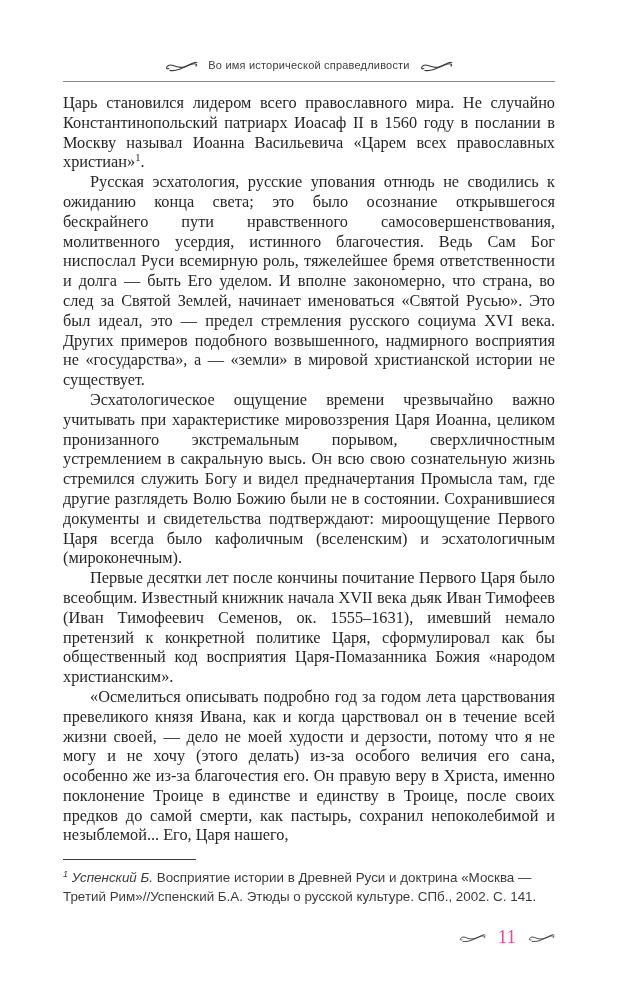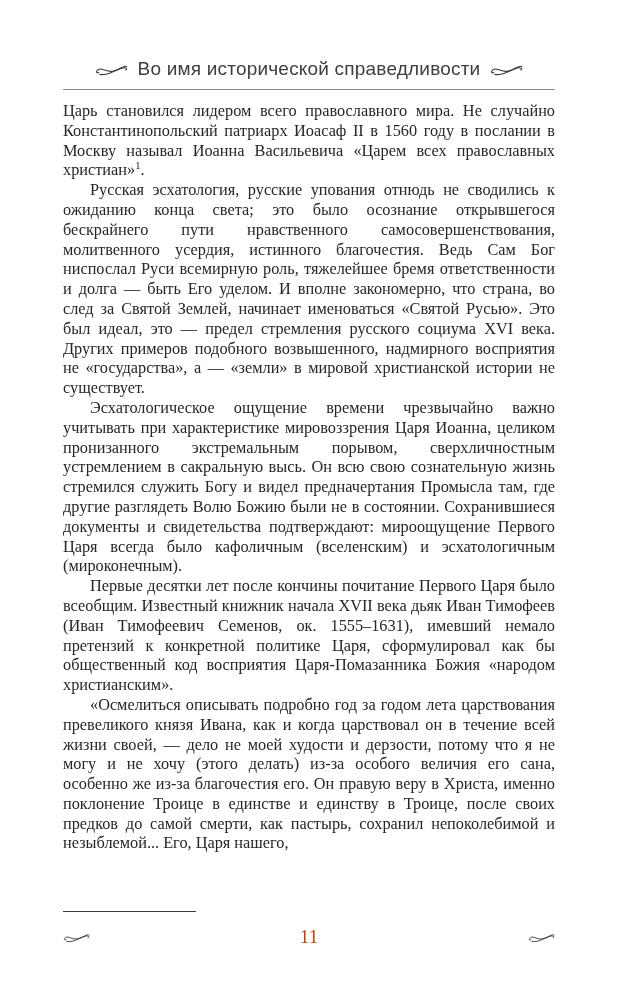--- a/index.html
+++ b/index.html
@@ -11,21 +11,21 @@
     padding:58px 63px 52px 63px;
     display:flex; flex-direction:column;
     font-family:"Liberation Serif","DejaVu Serif",serif;
     color:#262626;
     overflow:hidden;
   }
   
   .header-row {
     display:flex; align-items:center; justify-content:center; gap:10px;
     font-family:"Liberation Sans","DejaVu Sans",sans-serif;
-    font-size:19px; color:#3e3e3e; letter-spacing:0.2px;
+    font-size:11px; color:#3e3e3e; letter-spacing:0.2px;
     padding-bottom:9px;
     border-bottom:1.4px solid #8a8a8a;
   }
   .swash { width:33px; height:14px; flex:none; }
   .swash path { fill:none; stroke:#3a3a3a; stroke-width:1.5; stroke-linecap:round; }
   .swash-sm { width:27px; height:12px; }
   
   .body-text {
     margin-top:11px;
     font-size:16.3px; line-height:19.8px;
@@ -42,23 +42,23 @@
   .footnote {
     margin:0;
     font-family:"Liberation Sans","DejaVu Sans",sans-serif;
     font-size:13.4px; line-height:19px; color:#3b3b3b;
     text-align:left;
   }
   .footnote sup { font-size:9px; font-style:italic; line-height:0; }
   .footnote i { font-style:italic; }
   
   .page-footer {
-    margin-top:6px;
-    display:flex; align-items:center; justify-content:space-between; gap:12px;
-    font-size:19px; color:#c2410c;
+    margin-top:20px;
+    display:flex; align-items:center; justify-content:flex-end; gap:12px;
+    font-size:19px; color:#ec4899;
   }
 </style>
 </head>
 <body>
 
 <div class="page">
 
   <header>
     <div class="header-row">
       <svg class="swash" viewBox="0 0 44 18" aria-hidden="true">
@@ -76,20 +76,21 @@
   <main class="body-text">
     <p class="para continuation"><span>Царь становился лидером всего православного мира. Не случайно Константинопольский патриарх Иоасаф II в 1560 году в послании в Москву называл Иоанна Васильевича «Царем всех православных христиан»</span><sup class="fn-ref">1</sup><span>.</span></p>
     <p class="para">Русская эсхатология, русские упования отнюдь не сводились к ожиданию конца света; это было осознание открывшегося бескрайнего пути нравственного самосовершенствования, молитвенного усердия, истинного благочестия. Ведь Сам Бог ниспослал Руси всемирную роль, тяжелейшее бремя ответственности и долга — быть Его уделом. И вполне закономерно, что страна, во след за Святой Землей, начинает именоваться «Святой Русью». Это был идеал, это — предел стремления русского социума XVI века. Других примеров подобного возвышенного, надмирного восприятия не «государства», а — «земли» в мировой христианской истории не существует.</p>
     <p class="para">Эсхатологическое ощущение времени чрезвычайно важно учитывать при характеристике мировоззрения Царя Иоанна, целиком пронизанного экстремальным порывом, сверхличностным устремлением в сакральную высь. Он всю свою сознательную жизнь стремился служить Богу и видел предначертания Промысла там, где другие разглядеть Волю Божию были не в состоянии. Сохранившиеся документы и свидетельства подтверждают: мироощущение Первого Царя всегда было кафоличным (вселенским) и эсхатологичным (мироконечным).</p>
     <p class="para">Первые десятки лет после кончины почитание Первого Царя было всеобщим. Известный книжник начала XVII века дьяк Иван Тимофеев (Иван Тимофеевич Семенов, ок. 1555–1631), имевший немало претензий к конкретной политике Царя, сформулировал как бы общественный код восприятия Царя-Помазанника Божия «народом христианским».</p>
     <p class="para">«Осмелиться описывать подробно год за годом лета царствования превеликого князя Ивана, как и когда царствовал он в течение всей жизни своей, — дело не моей худости и дерзости, потому что я не могу и не хочу (этого делать) из-за особого величия его сана, особенно же из-за благочестия его. Он правую веру в Христа, именно поклонение Троице в единстве и единству в Троице, после своих предков до самой смерти, как пастырь, сохранил непоколебимой и незыблемой... Его, Царя нашего,</p>
   </main>
 
   <div class="footnote-area">
     <div class="footnote-rule"></div>
+    <p class="footnote"><sup>1</sup> <i>Успенский Б.</i> <span>Восприятие истории в Древней Руси и доктрина «Москва — Третий Рим»//Успенский Б.А. Этюды о русской культуре. СПб., 2002. С. 141.</span></p>
   </div>
 
   <footer class="page-footer">
     <svg class="swash swash-sm" viewBox="0 0 44 18" aria-hidden="true">
       <path d="M5 13.8 C2.8 14.7 1.3 13.2 2.4 11.6 C3.8 9.6 7 8.2 10.8 9.8 C15.5 11.8 20 12.9 24.8 11.7 C29.8 10.4 33.8 7.8 37.6 6.2 C39.8 5.3 41.6 5.1 42.4 5.8"></path>
       <path d="M6.5 16.2 C10.5 16.9 15 16.2 19.5 14.6 C25 12.6 30 10 34.5 8.3 C37.3 7.2 40.2 7 41.6 8.1 C42.6 8.9 42.2 10.3 41 10.4"></path>
     </svg>
     <span>11</span>
     <svg class="swash swash-sm" viewBox="0 0 44 18" aria-hidden="true">
       <path d="M5 13.8 C2.8 14.7 1.3 13.2 2.4 11.6 C3.8 9.6 7 8.2 10.8 9.8 C15.5 11.8 20 12.9 24.8 11.7 C29.8 10.4 33.8 7.8 37.6 6.2 C39.8 5.3 41.6 5.1 42.4 5.8"></path>

